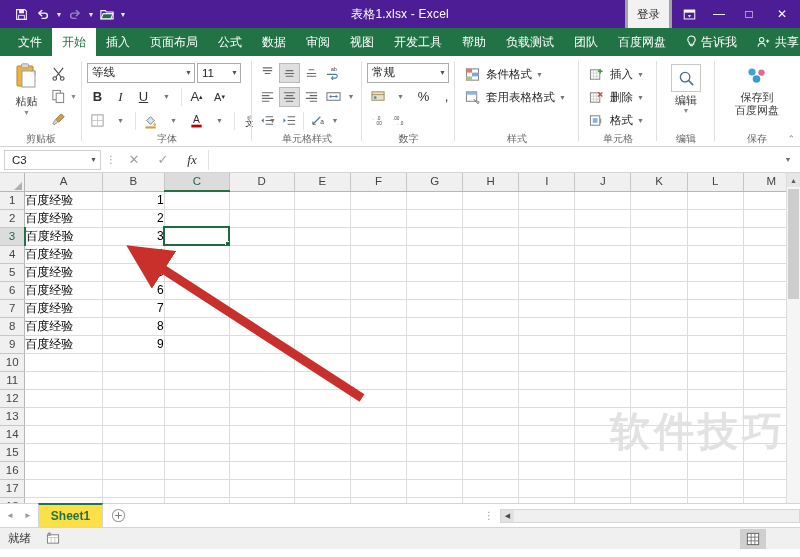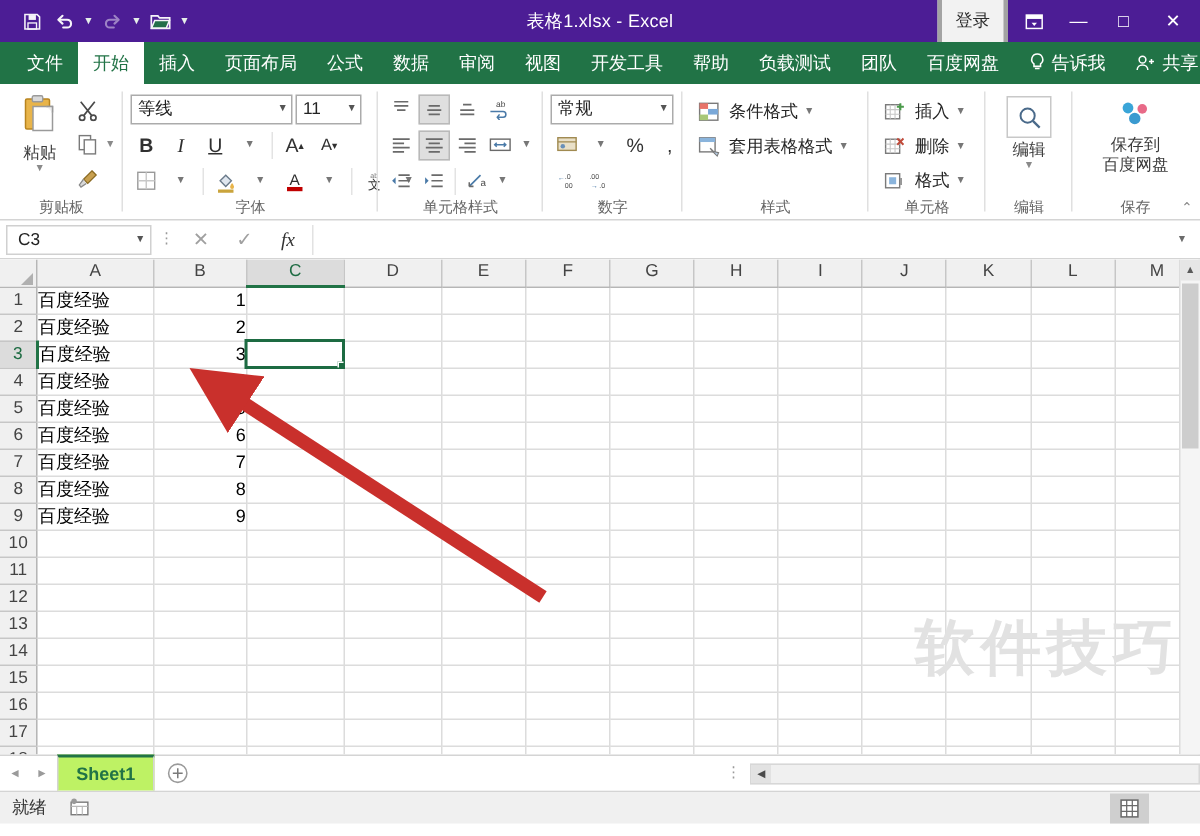--- a/index.html
+++ b/index.html
@@ -169,21 +169,21 @@
   
   .arrow-svg { position:absolute; left:0; top:0; pointer-events:none; z-index:6; }
 
   
   .sheetbar { height:24px; background:#ffffff; border-top:1px solid #d4d4d4;
               display:flex; align-items:stretch; position:relative; }
   .navbtns { display:flex; align-items:center; padding:0 6px; gap:10px; }
   .navbtns span { font-size:8px; color:#9a9a9a; }
   .stab { padding:0 12px; display:flex; align-items:center; font-size:12px; color:#217346;
           border-top:2px solid #217346; border-left:1px solid #d4d4d4;
-          border-right:1px solid #d4d4d4; background:#bef264; margin-top:-1px; font-weight:bold;}
+          border-right:1px solid #d4d4d4; background:#fde047; margin-top:-1px; font-weight:bold;}
   .addsheet { width:30px; display:flex; align-items:center; justify-content:center;
               font-size:13px; color:#8a8a8a; }
   .hscroll-area { margin-left:auto; display:flex; align-items:center; }
   .hdots { font-size:10px; color:#9a9a9a; padding:0 6px; }
   .hscroll { width:300px; height:14px; background:#f0f0f0; border:1px solid #d7d7d7;
              display:flex; align-items:center; }
   .hscroll .lbtn { width:13px; height:12px; background:#e2e2e2; display:flex;
              align-items:center; justify-content:center; font-size:7px; color:#4a4a4a; }
 
   

